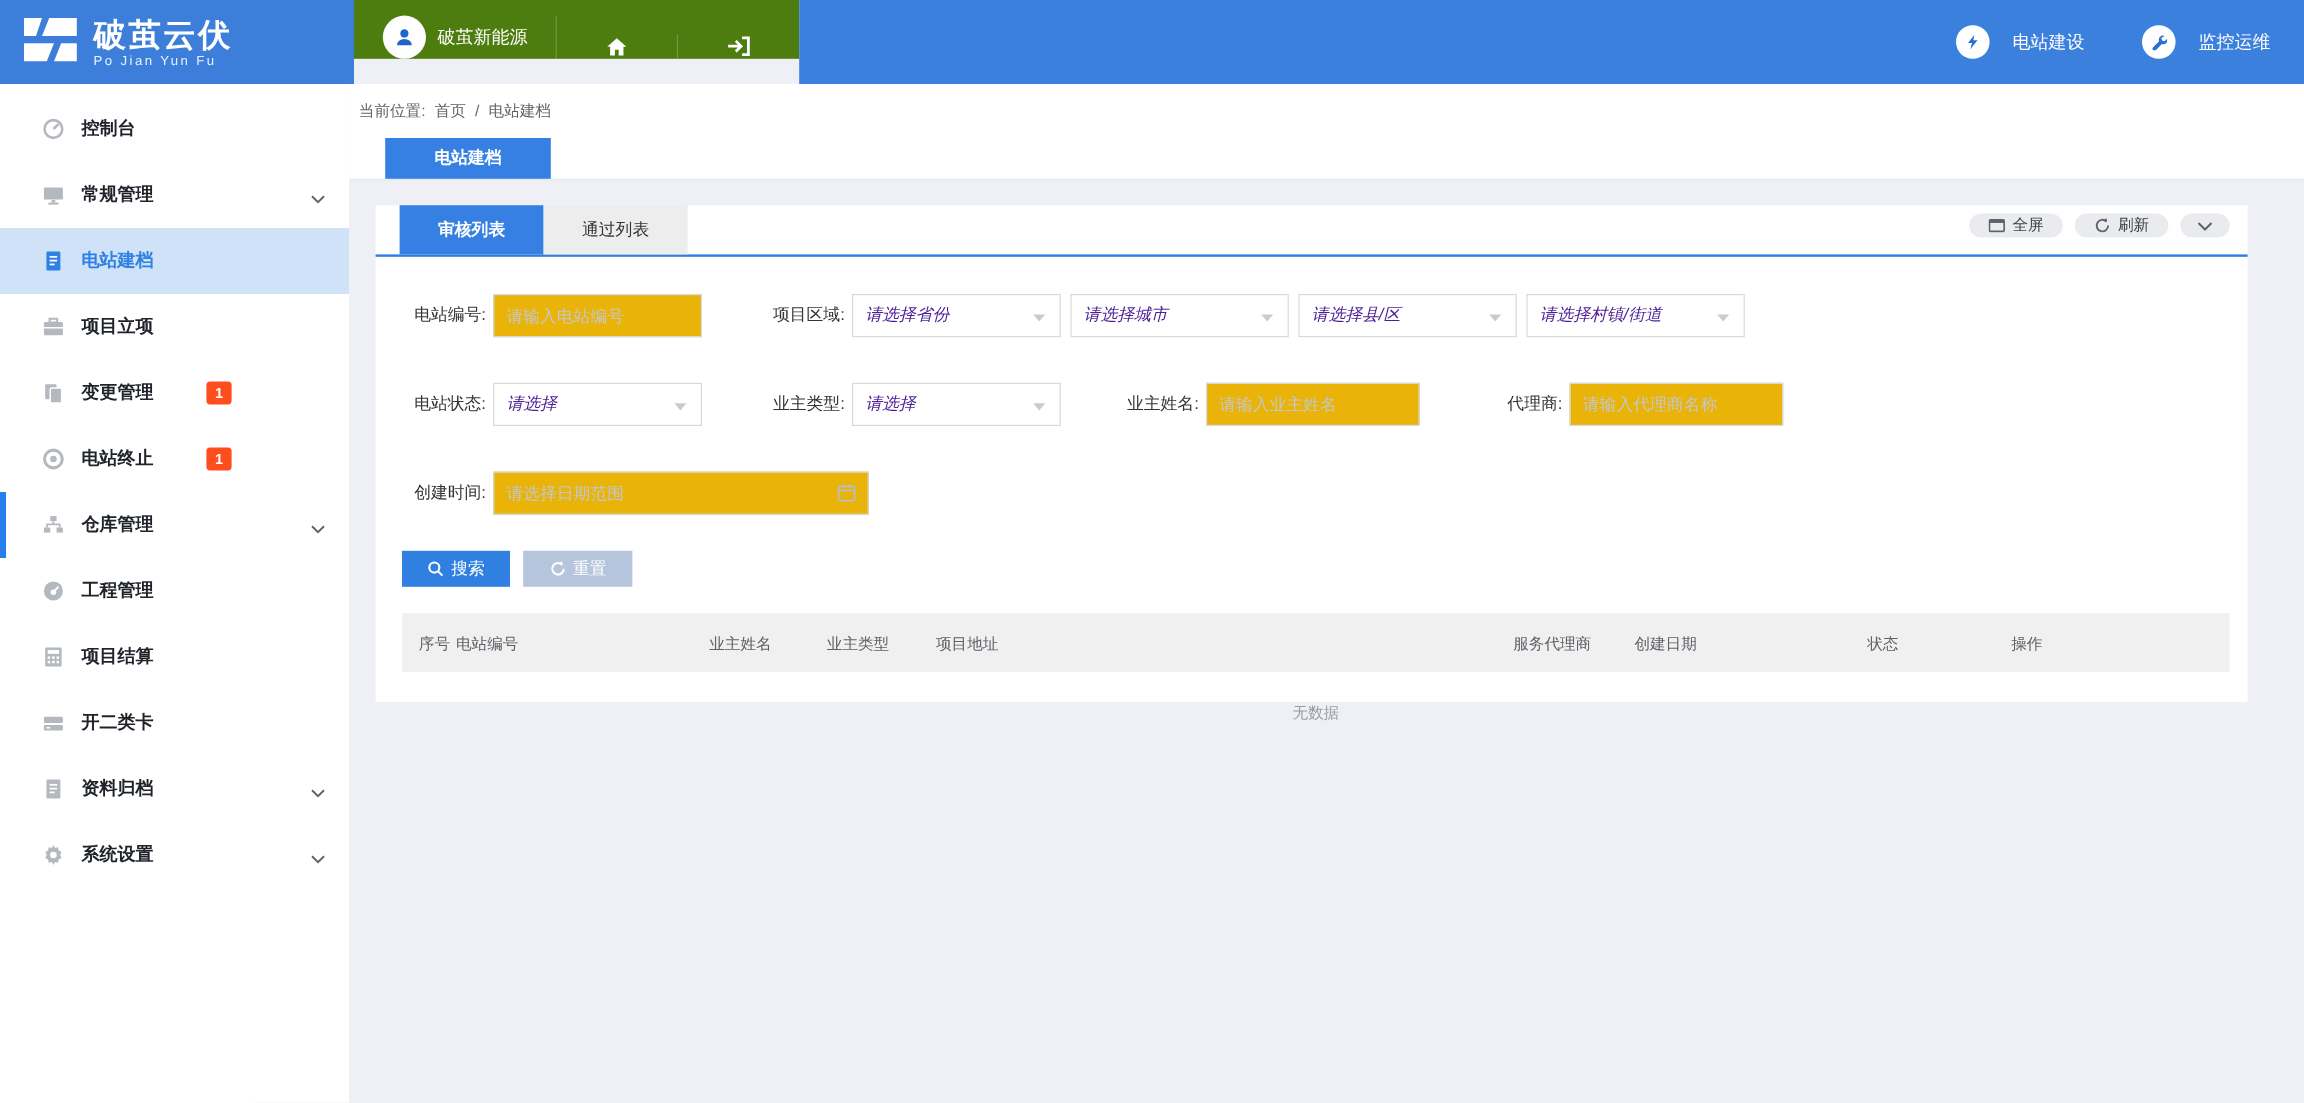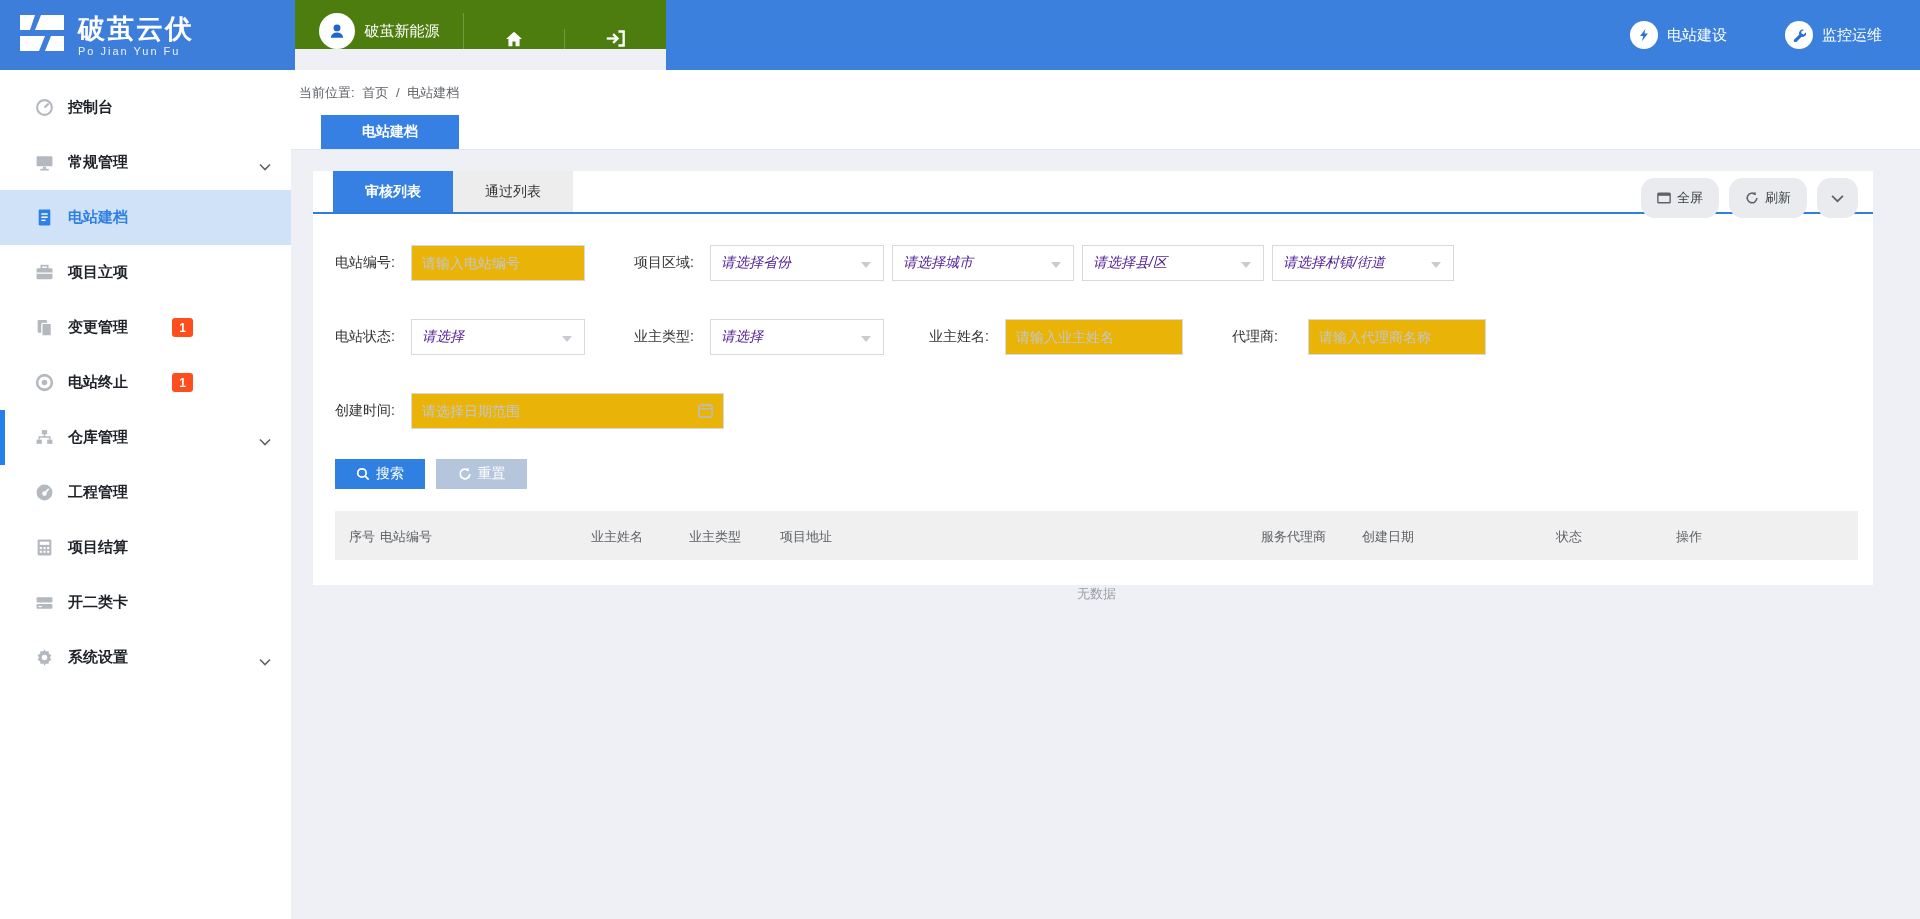--- a/index.html
+++ b/index.html
@@ -43,26 +43,26 @@
   .breadcrumb { position:absolute; left:8px; top:14px; font-size:13px; color:#5f6368; }
   .breadcrumb span { margin-right:4px; }
   .page-tab { position:absolute; left:30px; bottom:0; width:138px; height:34px; background:#3580e2; color:#fff; font-size:14px; font-weight:700; display:flex; align-items:center; justify-content:center; cursor:pointer; }
 
   .panel { position:absolute; left:22px; top:101px; width:1560px; height:414px; background:#fff; }
   .panel-head { position:relative; height:43px; border-bottom:2px solid #2e7ee0; }
   .ptab { position:absolute; top:0; height:41px; width:120px; display:flex; align-items:center; justify-content:center; font-size:14px; cursor:pointer; }
   .ptab.t0 { left:20px; background:#3580e2; color:#fff; font-weight:700; }
   .ptab.t1 { left:140px; background:#ededed; color:#333; }
   .pills { position:absolute; right:15px; top:7px; display:flex; gap:10px; }
-  .pill { height:40px; border-radius:14px; background:#e9ebee; display:flex; align-items:center; justify-content:center; gap:6px; padding:0 16px; font-size:13px; color:#3c4043; cursor:pointer; }
+  .pill { height:20px; border-radius:14px; background:#e9ebee; display:flex; align-items:center; justify-content:center; gap:6px; padding:0 16px; font-size:13px; color:#3c4043; cursor:pointer; }
   .pill.sm { padding:0 14px; }
 
   .form { padding:23px 0 0 22px; }
   .frow { display:flex; align-items:center; height:52px; margin-bottom:22px; }
-  .lbl { width:70px; font-size:14px; color:#333; margin-right:6px; flex:none; white-space:nowrap; }
+  .lbl { width:70px; text-align:right; font-size:14px; color:#333; margin-right:6px; flex:none; white-space:nowrap; }
   .lbl.ml { margin-left:49px; }
   .lbl.ml2 { margin-left:45px; }
   .inp { height:36px; border:1px solid #d6d9de; background:#eab308; font-size:14px; padding:0 10px; color:#333; outline:none; font-family:inherit; }
   .inp::placeholder { color:#c3c7cd; }
   .sel { height:36px; border:1px solid #d6d9de; background:#fff; display:flex; align-items:center; padding:0 10px; cursor:pointer; position:relative; }
   .sel .ph { font-size:14px; color:#4c1d95;font-style:italic; }
   .sel .arr { position:absolute; right:12px; top:16px; width:0; height:0; border-left:5px solid transparent; border-right:5px solid transparent; border-top:6px solid #c8ccd2; }
   .w174 { width:174px; } .w182 { width:182px; } .w178 { width:178px; } .w313 { width:313px; }
   .sel + .sel { margin-left:8px; }
   .date-wrap { position:relative; }
@@ -265,20 +265,36 @@
       <span class="ic">
         <svg width="19" height="19" viewBox="0 0 18 18">
             <rect x="1.5" y="4" width="15" height="5" rx="1" fill="#b4b8bf"></rect>
             <rect x="1.5" y="10.5" width="15" height="4.5" rx="1" fill="#b4b8bf"></rect>
             <rect x="3.5" y="12.2" width="3" height="1.2" fill="#fff"></rect>
           </svg>
       </span>
       <span class="txt">开二类卡</span>
     </div>
 
+    <div class="side-item">
+      <span class="ic">
+        <svg width="19" height="19" viewBox="0 0 18 18">
+            <rect x="3.5" y="1.5" width="11" height="15" rx="1" fill="#b4b8bf"></rect>
+            <rect x="6" y="5" width="6" height="1.4" fill="#fff"></rect>
+            <rect x="6" y="8" width="6" height="1.4" fill="#fff"></rect>
+            <rect x="6" y="11" width="4" height="1.4" fill="#fff"></rect>
+          </svg>
+      </span>
+      <span class="txt">资料归档</span>
+      <span class="chev">
+        <svg width="12" height="8" viewBox="0 0 12 8">
+            <path d="M1 1.5 L6 6.5 L11 1.5" stroke="#5f6368" stroke-width="1.6" fill="none"></path>
+          </svg>
+      </span>
+    </div>
 
     <div class="side-item">
       <span class="ic">
         <svg width="19" height="19" viewBox="0 0 18 18">
             <path d="M9 1.2 l1.2 2.2 2.5-.5 .5 2.5 2.2 1.2 -1.1 2.4 1.1 2.4 -2.2 1.2 -.5 2.5 -2.5-.5 -1.2 2.2 -1.2-2.2 -2.5.5 -.5-2.5 -2.2-1.2 1.1-2.4 -1.1-2.4 2.2-1.2 .5-2.5 2.5.5 z" fill="#b4b8bf"></path>
             <circle cx="9" cy="9" r="2.6" fill="#fff"></circle>
           </svg>
       </span>
       <span class="txt">系统设置</span>
       <span class="chev">

